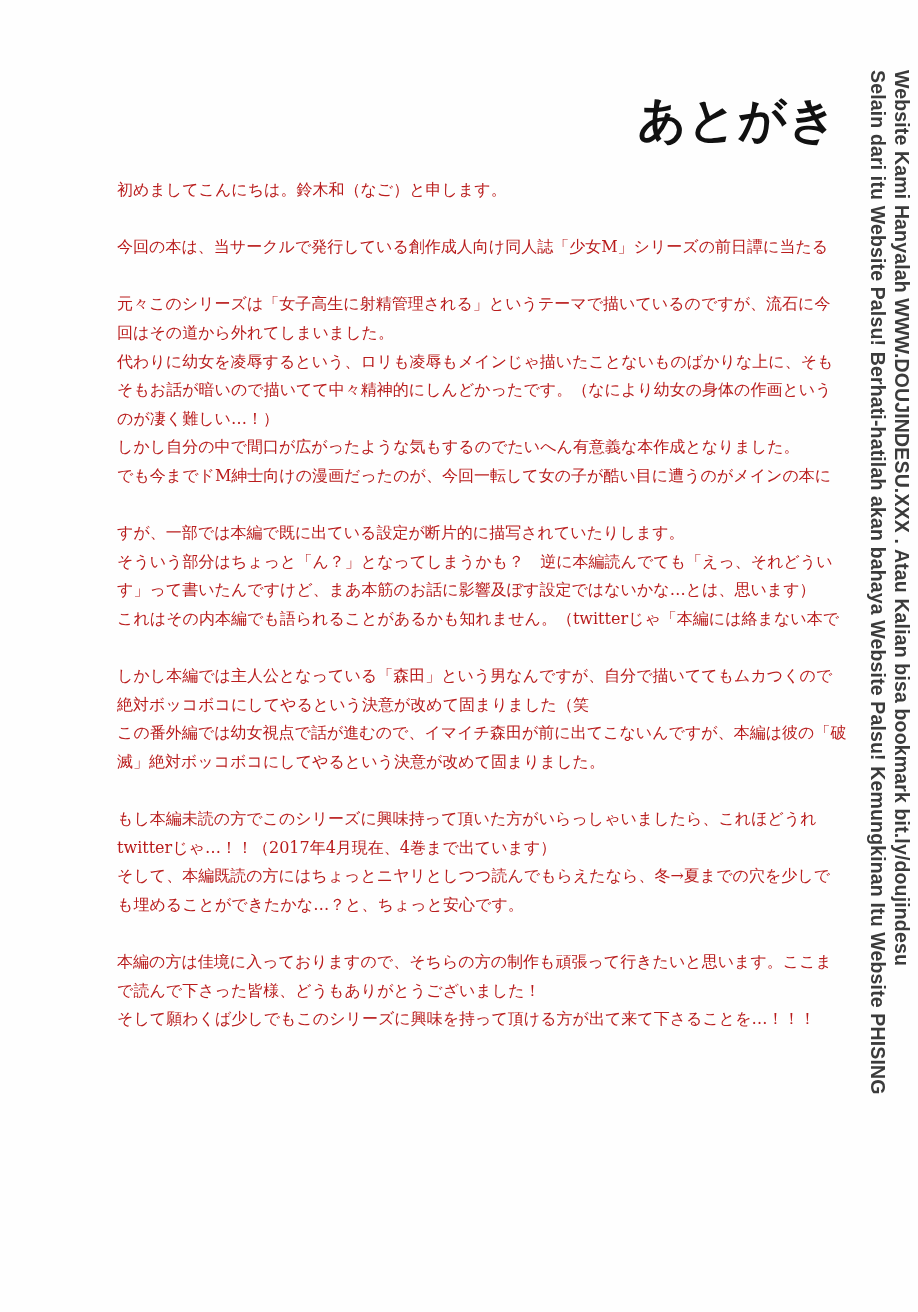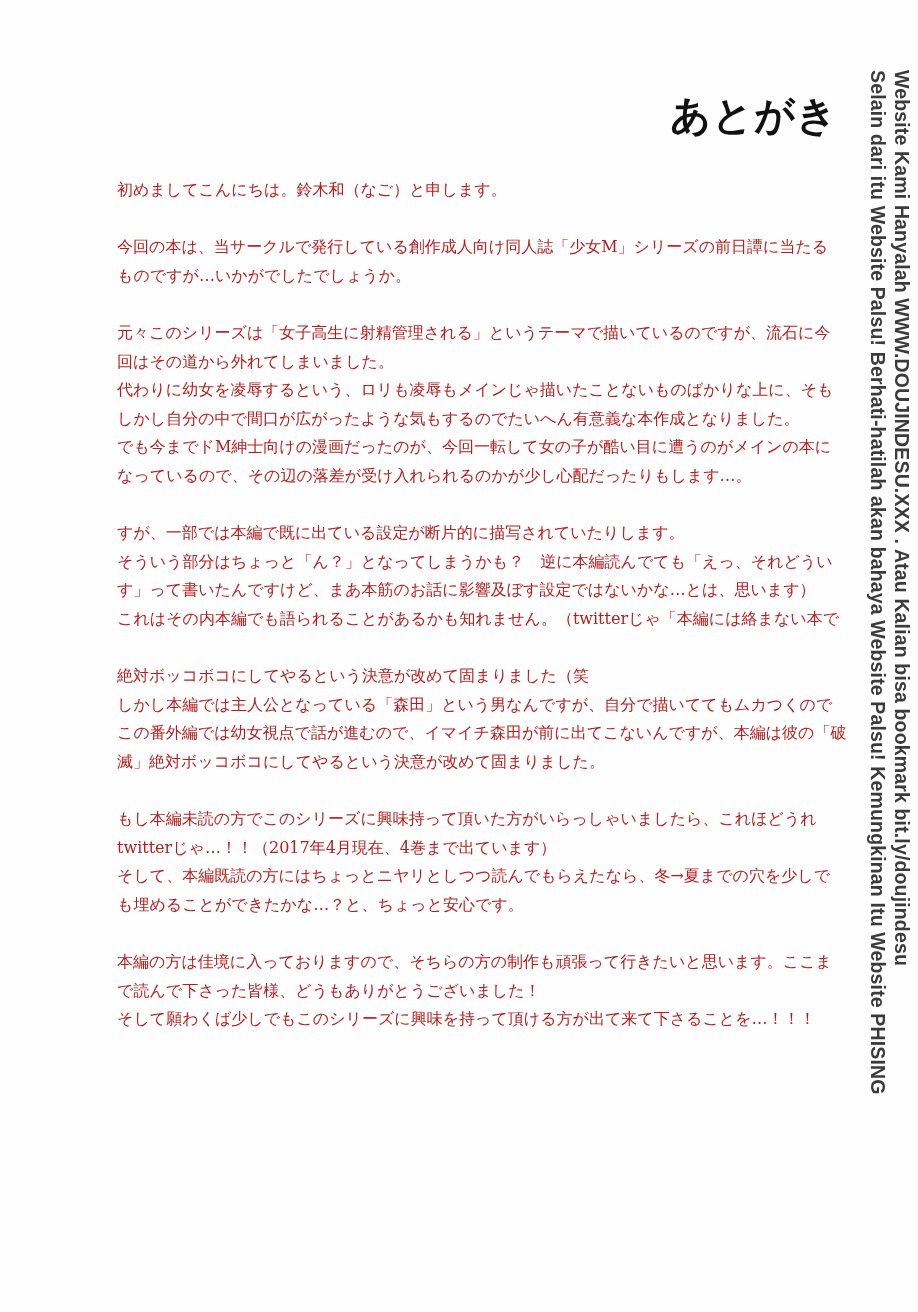--- a/index.html
+++ b/index.html
@@ -21,21 +21,21 @@
       top: 0;
       width: 918px;
       height: 1312px;
     }
     .title {
       position: absolute;
       right: 80px;
       top: 88px;
       font-family: "DejaVu Sans", sans-serif;
       font-weight: bold;
-      font-size: 40px;
+      font-size: 48px;
       letter-spacing: 1px;
       color: #111111;
       margin: 0;
     }
     .body-text {
       position: absolute;
       left: 117px;
       top: 176px;
       width: 700px;
       font-family: "DejaVu Serif", serif;
@@ -79,42 +79,42 @@
   <h1 class="title">あとがき</h1>
 
   <div class="body-text">
 
     <p class="para">
       <span class="line">初めましてこんにちは。鈴木和（なご）と申します。</span>
     </p>
 
     <p class="para">
       <span class="line">今回の本は、当サークルで発行している創作成人向け同人誌「少女M」シリーズの前日譚に当たる</span>
-      <span class="line">ものですが…いかがでしたでしょうか。</span>
     </p>
 
     <p class="para">
       <span class="line">元々このシリーズは「女子高生に射精管理される」というテーマで描いているのですが、流石に今</span>
       <span class="line">回はその道から外れてしまいました。</span>
       <span class="line">代わりに幼女を凌辱するという、ロリも凌辱もメインじゃ描いたことないものばかりな上に、そも</span>
+      <span class="line">そもお話が暗いので描いてて中々精神的にしんどかったです。（なにより幼女の身体の作画という</span>
+      <span class="line">のが凄く難しい…！）</span>
       <span class="line">しかし自分の中で間口が広がったような気もするのでたいへん有意義な本作成となりました。</span>
       <span class="line">でも今までドM紳士向けの漫画だったのが、今回一転して女の子が酷い目に遭うのがメインの本に</span>
-      <span class="line">なっているので、その辺の落差が受け入れられるのかが少し心配だったりもします…。</span>
     </p>
 
     <p class="para">
       <span class="line">すが、一部では本編で既に出ている設定が断片的に描写されていたりします。</span>
       <span class="line">そういう部分はちょっと「ん？」となってしまうかも？　逆に本編読んでても「えっ、それどうい</span>
       <span class="line">す」って書いたんですけど、まあ本筋のお話に影響及ぼす設定ではないかな…とは、思います）</span>
       <span class="line">これはその内本編でも語られることがあるかも知れません。（twitterじゃ「本編には絡まない本で</span>
     </p>
 
     <p class="para">
+      <span class="line">しかし本編では主人公となっている「森田」という男なんですが、自分で描いててもムカつくので</span>
       <span class="line">絶対ボッコボコにしてやるという決意が改めて固まりました（笑</span>
-      <span class="line">しかし本編では主人公となっている「森田」という男なんですが、自分で描いててもムカつくので</span>
       <span class="line">この番外編では幼女視点で話が進むので、イマイチ森田が前に出てこないんですが、本編は彼の「破</span>
       <span class="line">滅」絶対ボッコボコにしてやるという決意が改めて固まりました。</span>
     </p>
 
     <p class="para">
       <span class="line">もし本編未読の方でこのシリーズに興味持って頂いた方がいらっしゃいましたら、これほどうれ</span>
       <span class="line">twitterじゃ…！！（2017年4月現在、4巻まで出ています）</span>
       <span class="line">そして、本編既読の方にはちょっとニヤリとしつつ読んでもらえたなら、冬→夏までの穴を少しで</span>
       <span class="line">も埋めることができたかな…？と、ちょっと安心です。</span>
     </p>

